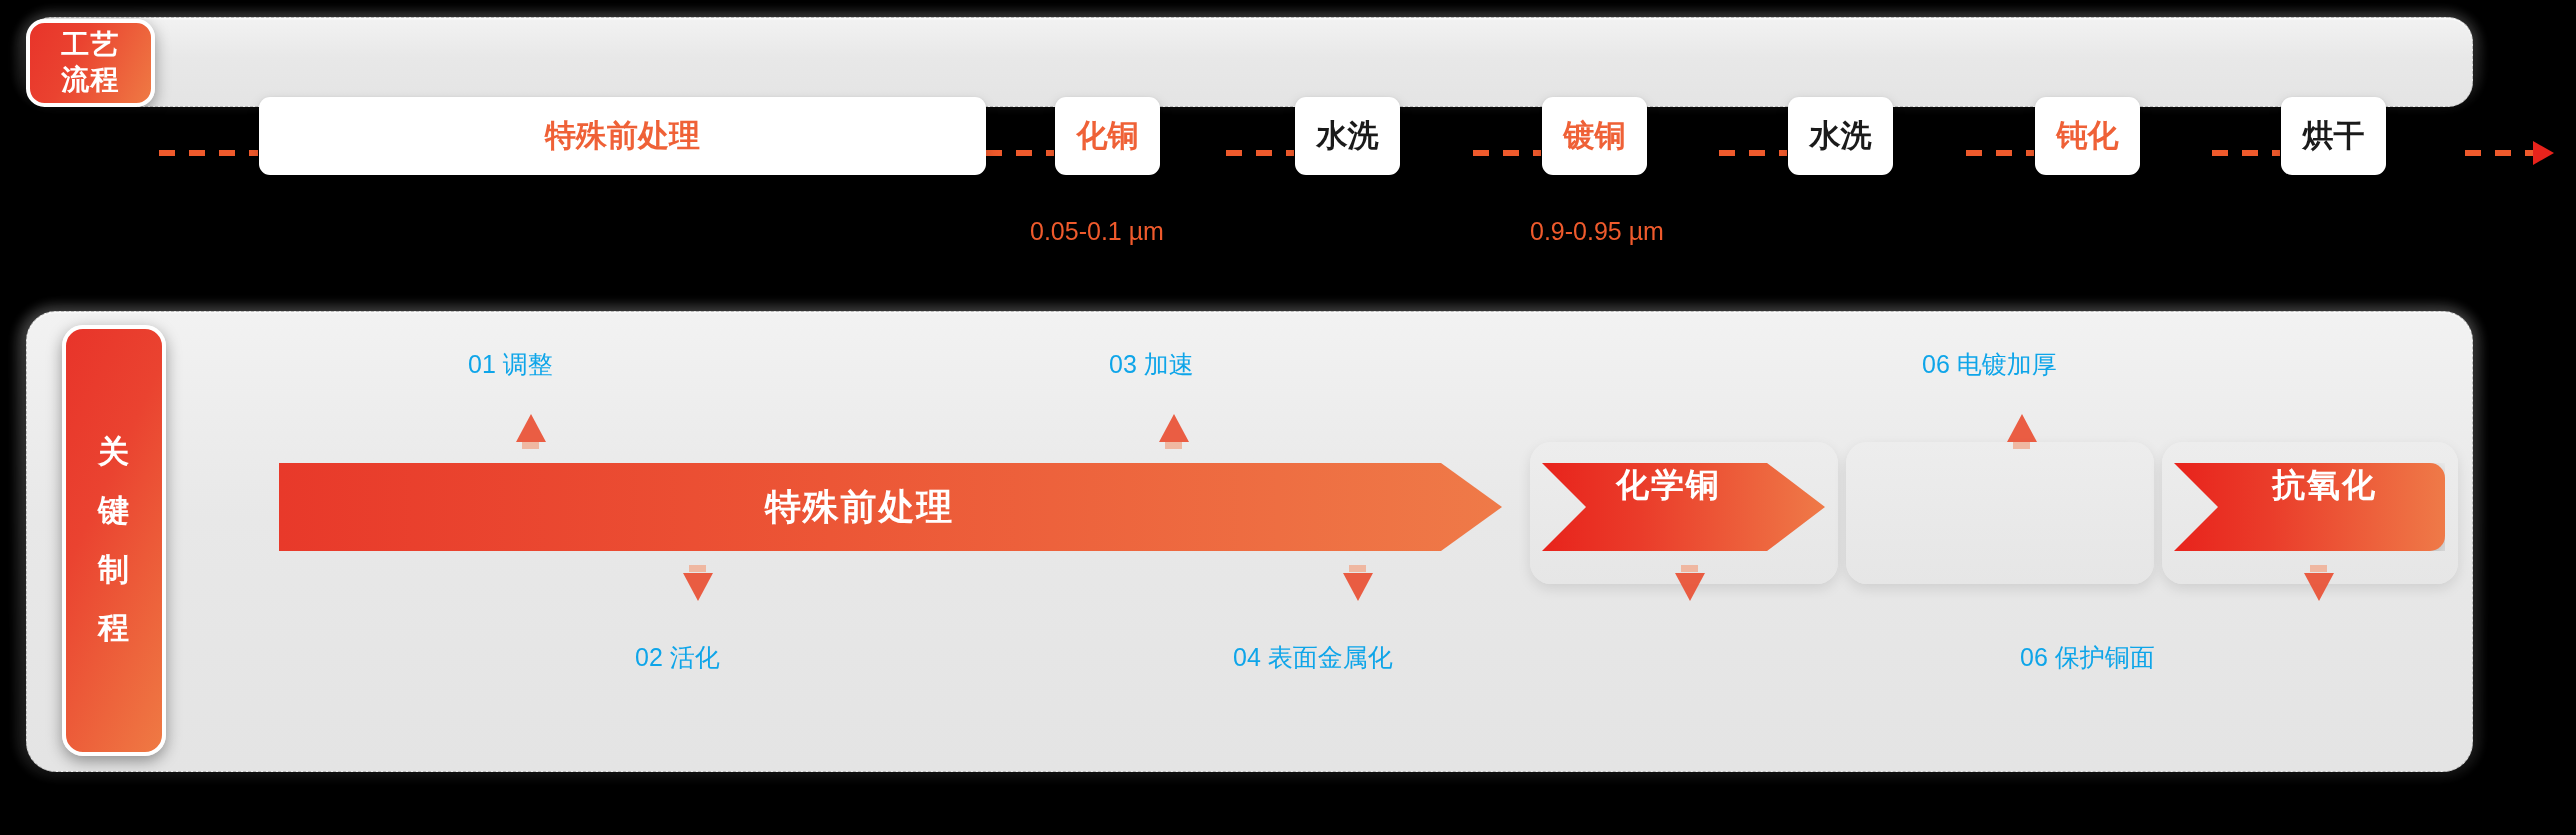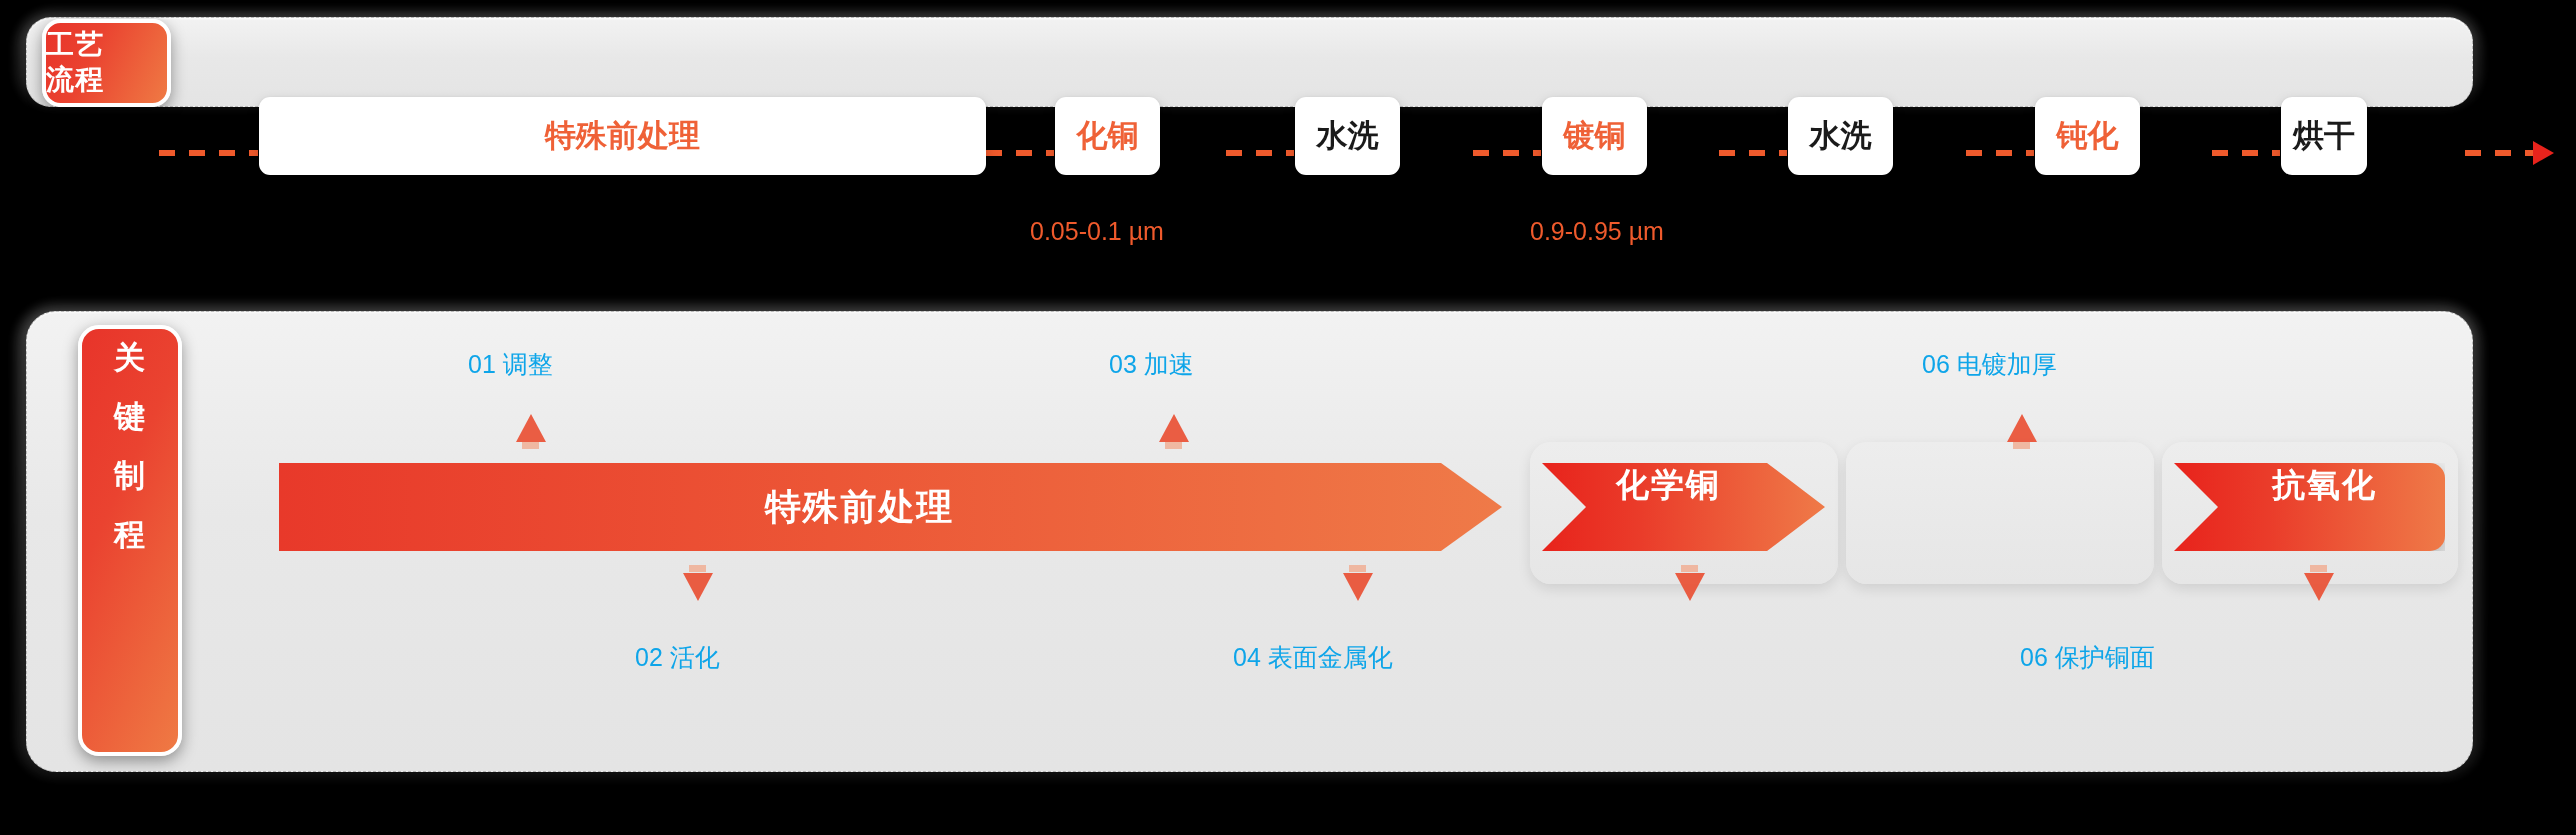--- a/index.html
+++ b/index.html
@@ -25,23 +25,22 @@
     filter:blur(6.2px);opacity:.95;
   }
 
   
   .badge{
     position:absolute;
     border-radius:21px;
     background:linear-gradient(115deg,#e8342a 0%,#ea4330 38%,#ef7a44 100%);
     border:4.3px solid #ffffff;
     box-shadow:0 5px 15px rgba(0,0,0,.38);
-    display:flex;align-items:center;
+    display:flex;align-items:center;justify-content:center;
     box-sizing:border-box;
-    margin-left:16px;
   }
   .badge span{
     color:#fff;font-weight:700;line-height:1.22;
     text-align:center;letter-spacing:1.2px;
   }
 
   
   .stepcard{
     position:absolute;top:97px;height:78px;
     background:#ffffff;border-radius:11px;
@@ -146,21 +145,21 @@
     </div>
   <div class="stepcard accent" style="left:1542px;width:105px;">
       <span>镀铜</span>
     </div>
   <div class="stepcard" style="left:1788px;width:105px;">
       <span>水洗</span>
     </div>
   <div class="stepcard accent" style="left:2035px;width:105px;">
       <span>钝化</span>
     </div>
-  <div class="stepcard" style="left:2281px;width:86px;">
+  <div class="stepcard" style="left:2281px;width:105px;">
       <span>烘干</span>
     </div>
 
   <div class="thick" style="left:1030px;top:217px;">0.05-0.1 µm</div>
   <div class="thick" style="left:1530px;top:217px;">0.9-0.95 µm</div>
 
   <div class="panel-shadow" style="left:18.5px;top:307px;width:2459px;height:468px;border-radius:35px;"></div>
   <div class="panel" style="left:26px;top:311px;width:2447px;height:461px;border-radius:30px;"></div>
 
   <div class="badge" style="left:62px;top:325px;width:104px;height:431px;border-radius:21px;flex-direction:column;">

